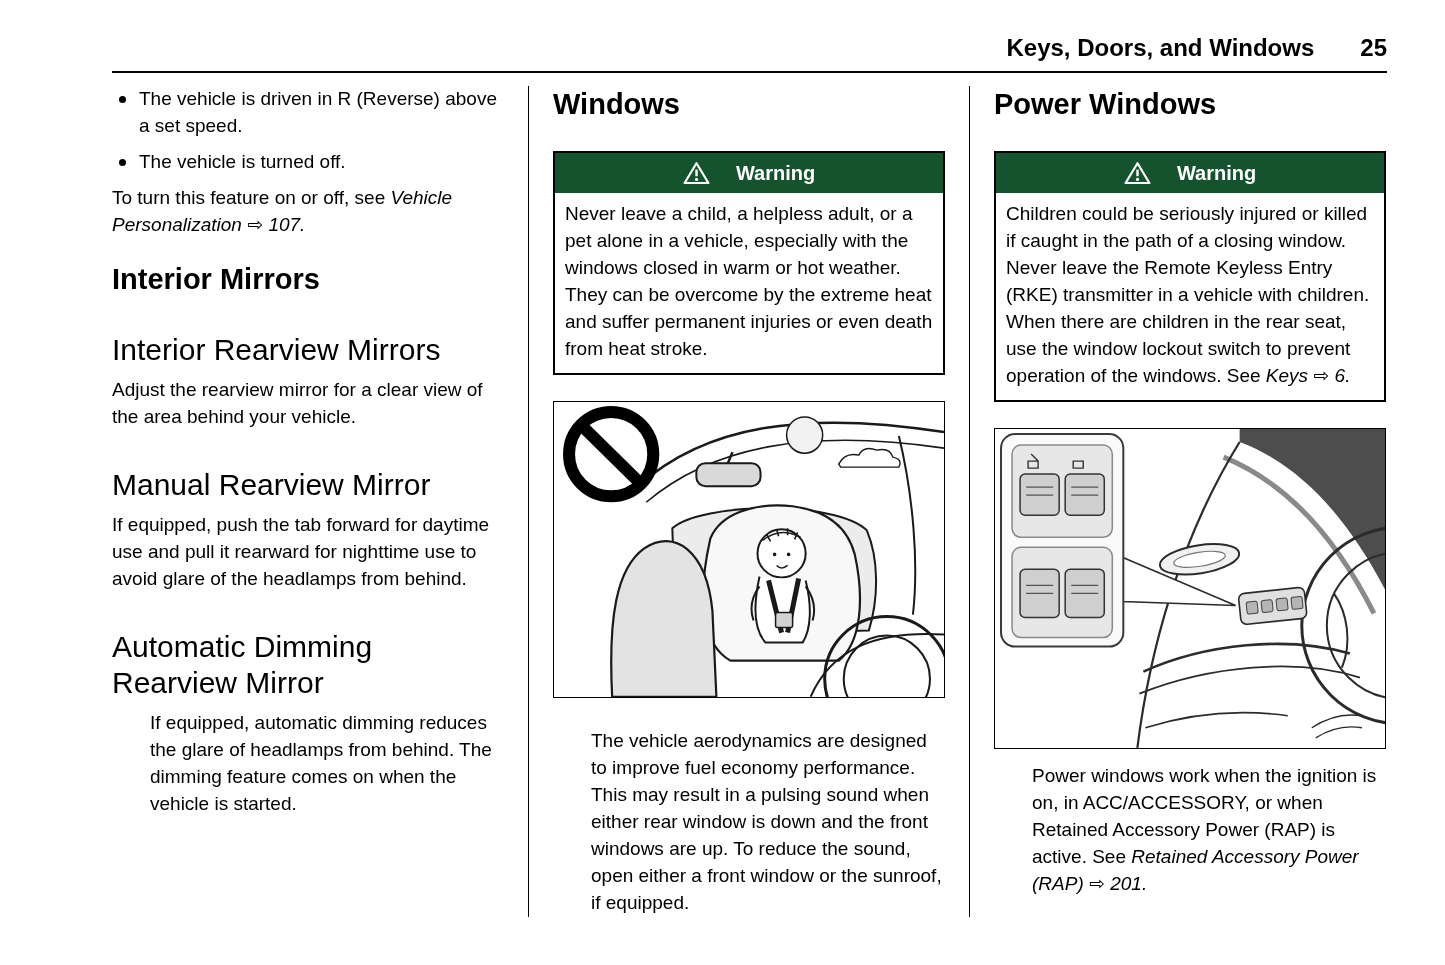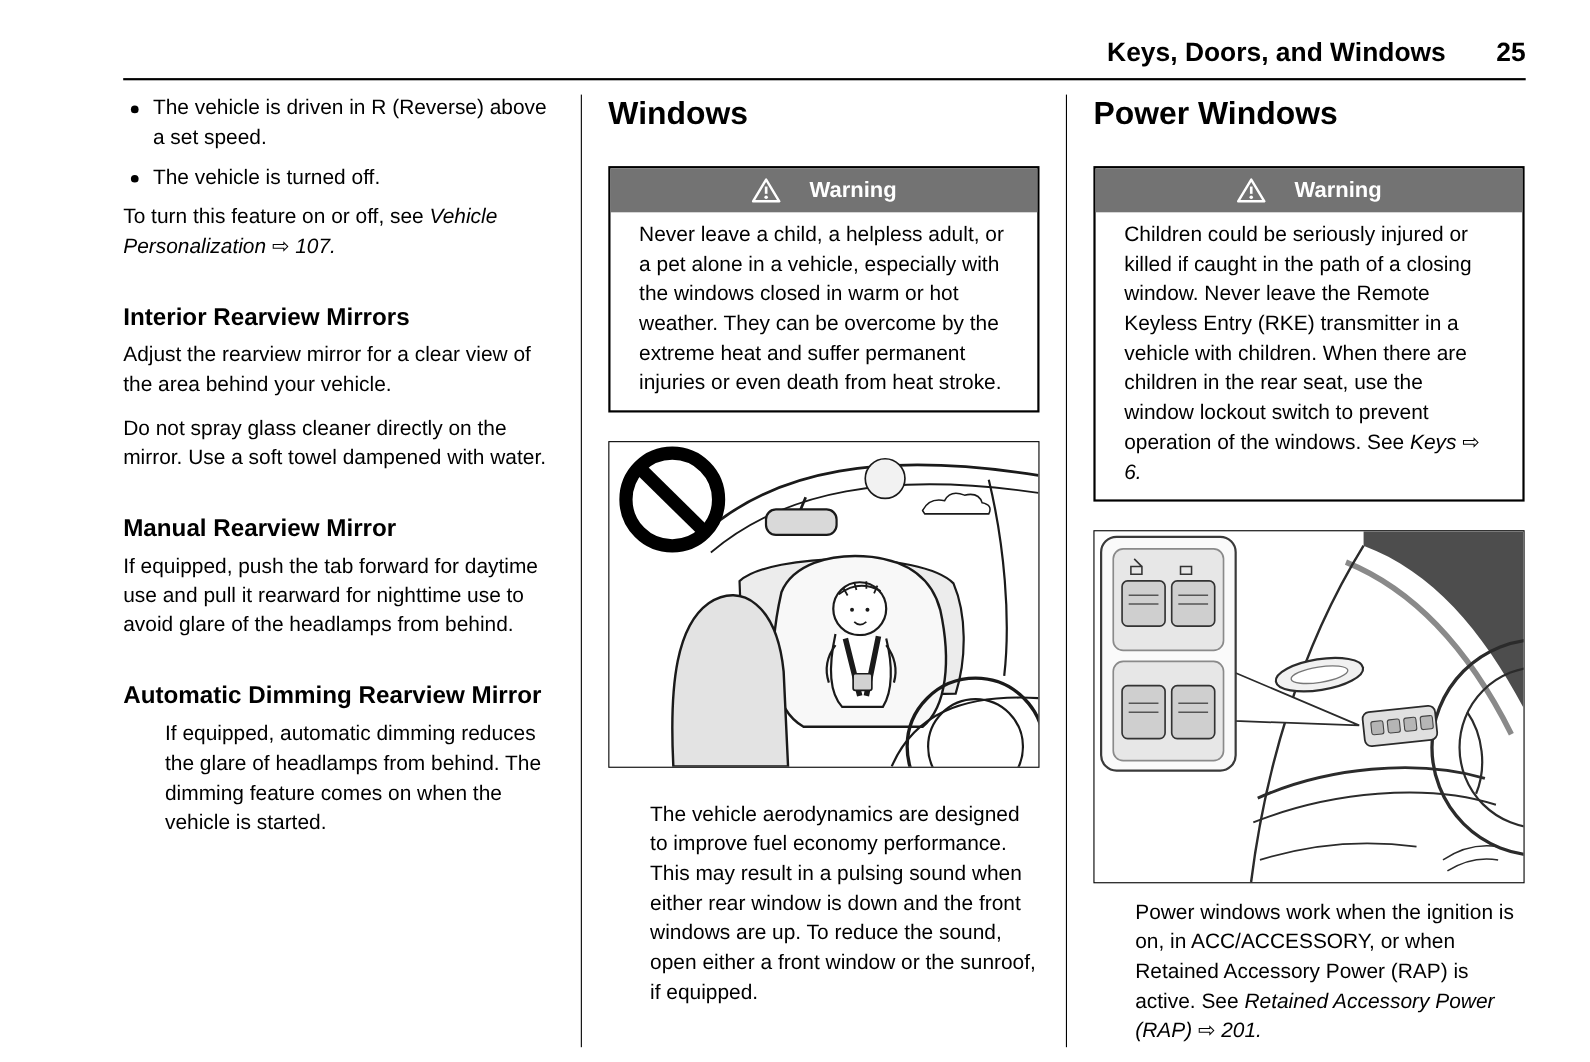--- a/index.html
+++ b/index.html
@@ -23,27 +23,27 @@
 
   p, .bullet-text { font-size:19px; line-height:1.42; }
   p { margin-bottom:13px; }
   .mb0 { margin-bottom:0;margin-left:38px; }
 
   .bullet-item { display:flex; margin-bottom:9px; }
   .bullet-dot { flex:0 0 auto; width:7px; height:7px; border-radius:50%; background:#000; margin:10px 13px 0 7px; }
 
   .h1 { font-size:29px; font-weight:bold; line-height:1.15; margin:24px 0 12px; }
   .h1.first { margin-top:2px; margin-bottom:30px; }
-  .h2 { font-size:22px; font-weight:bold; line-height:1.2; margin:36px 0 9px; }
+  .h2 { font-size:30px; font-weight:normal; line-height:1.2; margin:36px 0 9px; }
   .ref { font-style:italic; }
 
   .warning { border:2px solid #000; background:#fff; }
-  .warning-head { height:40px; background:#737373; color:#fff; display:flex; align-items:center; justify-content:center; gap:26px; }
+  .warning-head { height:40px; background:#14532d; color:#fff; display:flex; align-items:center; justify-content:center; gap:26px; }
   .warning-title { font-size:20px; font-weight:bold; }
-  .warning-body { padding:8px 26px 10px; font-size:19px; line-height:1.42; }
+  .warning-body { padding:8px 10px 10px; font-size:19px; line-height:1.42; }
 
   .figure { border:1px solid #000; background:#fff; }
   .figure svg { display:block; width:100%; height:auto; }
   .fig-mid { margin:26px 0 30px; }
   .fig-right { margin:26px 0 14px; }
 </style>
 </head>
 <body>
 
 <div class="page">
@@ -61,24 +61,24 @@
         <span class="bullet-dot"></span>
         <span class="bullet-text">The vehicle is driven in R (Reverse) above a set speed.</span>
       </div>
       <div class="bullet-item">
         <span class="bullet-dot"></span>
         <span class="bullet-text">The vehicle is turned off.</span>
       </div>
 
       <p><span>To turn this feature on or off, see </span><span class="ref">Vehicle Personalization ⇨ 107.</span></p>
 
+      <h1 class="h1">Interior Mirrors</h1>
 
       <h2 class="h2">Interior Rearview Mirrors</h2>
       <p>Adjust the rearview mirror for a clear view of the area behind your vehicle.</p>
-      <p>Do not spray glass cleaner directly on the mirror. Use a soft towel dampened with water.</p>
 
       <h2 class="h2">Manual Rearview Mirror</h2>
       <p>If equipped, push the tab forward for daytime use and pull it rearward for nighttime use to avoid glare of the headlamps from behind.</p>
 
       <h2 class="h2">Automatic Dimming Rearview Mirror</h2>
       <p class="mb0">If equipped, automatic dimming reduces the glare of headlamps from behind. The dimming feature comes on when the vehicle is started.</p>
     </section>
 
     <div class="divider"></div>
 

